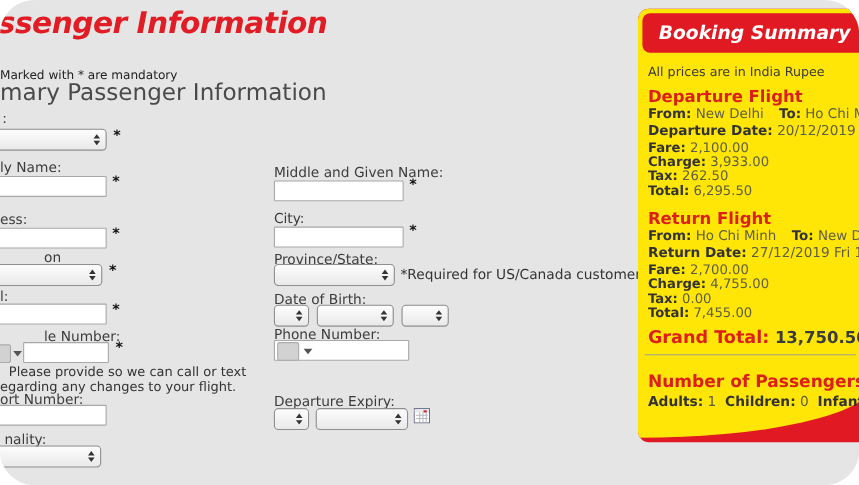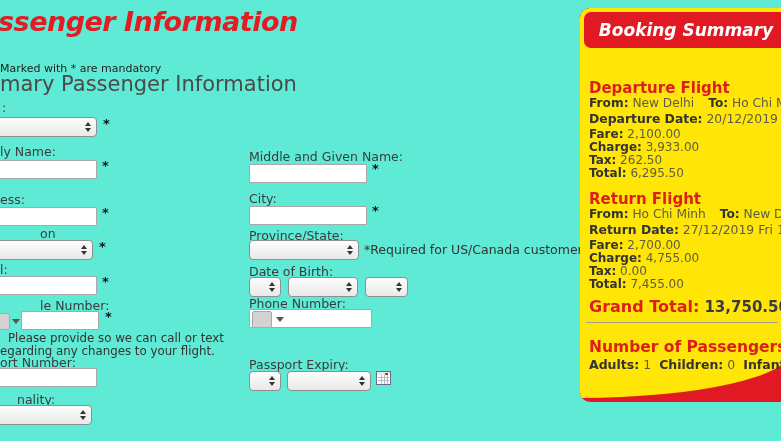--- a/index.html
+++ b/index.html
@@ -1,17 +1,17 @@
 <!DOCTYPE html>
 <html><head>
 <meta charset="utf-8">
 <style>
   html,body{margin:0;padding:0;width:781px;height:441px;overflow:hidden;background:#fff;
     font-family:"DejaVu Sans","Liberation Sans",sans-serif;}
-  #app{position:relative;width:781px;height:441px;background:#5eead4;overflow:hidden;}
+  #app{position:relative;width:781px;height:441px;background:#e5e5e5;overflow:hidden;border-radius:31px;}
 
   
   .hdr-title{position:absolute;left:-2px;top:6px;font-size:27px;font-weight:bold;font-style:italic;
     color:#E11C24;white-space:nowrap;letter-spacing:-0.5px;}
   .mand{position:absolute;left:0;top:62px;font-size:11px;color:#222;white-space:nowrap;}
   .sect{position:absolute;left:0;top:72px;font-size:21px;color:#4a4a4a;white-space:nowrap;}
 
   
   .lbl{position:absolute;font-size:12.5px;color:#3c3c3c;white-space:nowrap;}
   .txt{position:absolute;height:19px;border:1px solid #a8a8a8;background:#fff;box-sizing:border-box;
@@ -96,21 +96,21 @@
   <div class="ddarrow" style="left:12px;top:319px;"></div>
   <input class="txt" style="left: 21px; top: 311px; width: 78px;">
   <span class="ast" style="left:105px;top:309px;">*</span>
 
   <div class="note" style="left:0;top:344px;">egarding any changes to your flight.</div>
   <div class="note" style="left:8px;top:331px;">Please provide so we can call or text</div>
 
   <div class="lbl" style="left:0;top:355px;">ort Number:</div>
   <input class="txt" style="left: -20px; top: 368px; width: 117px;">
 
-  <div class="lbl" style="left:17px;top:392px;">nality:</div>
+  <div class="lbl" style="left:4px;top:392px;">nality:</div>
   <div class="sel" style="left:-24px;top:405px;width:116px;">
     <span class="stepper">
         <span class="tu"></span>
         <span class="td"></span>
       </span>
   </div>
 
   <div class="lbl" style="left:249px;top:149px;">Middle and Given Name:</div>
   <input class="txt" style="left: 249px; top: 164px; width: 118px;">
   <span class="ast" style="left:372px;top:161px;">*</span>
@@ -146,21 +146,21 @@
         <span class="tu"></span>
         <span class="td"></span>
       </span>
   </div>
 
   <div class="lbl" style="left:249px;top:296px;">Phone Number:</div>
   <input class="txt" style="left: 249px; top: 309px; width: 123px;">
   <div class="ccbox" style="left:252px;top:311px;"></div>
   <div class="ddarrow" style="left:276px;top:317px;"></div>
 
-  <div class="lbl" style="left:249px;top:357px;">Passport Expiry:</div>
+  <div class="lbl" style="left:249px;top:357px;">Departure Expiry:</div>
   <div class="sel" style="left:249px;top:371px;width:32px;">
     <span class="stepper">
         <span class="tu"></span>
         <span class="td"></span>
       </span>
   </div>
   <div class="sel" style="left:287px;top:371px;width:84px;">
     <span class="stepper">
         <span class="tu"></span>
         <span class="td"></span>
@@ -172,20 +172,21 @@
       <rect x="1" y="1" width="13" height="3" fill="#e8e8ee"></rect>
       <rect x="9" y="2" width="3" height="2" fill="#c03030"></rect>
       <path d="M2 6.5h11M2 9.5h11M5.5 4v9M8.5 4v9M11.5 4v9" stroke="#b8b8c4" stroke-width="1" fill="none"></path>
     </svg>
   </span>
 
   <div class="panel">
     <div class="panel-yellow"></div>
     <div class="panel-header">Booking Summary</div>
 
+    <div class="p-abs p-note" style="top:50px;">All prices are in India Rupee</div>
 
     <div class="p-abs p-flight-head" style="top:71px;">Departure Flight</div>
     <div class="p-abs p-line p-route" style="top:89px;">
       <b>From:</b>
       <span class="p-val">New Delhi</span><span class="p-gap"></span><b>To:</b>
       <span class="p-val">Ho Chi Minh</span>
     </div>
     <div class="p-abs p-line" style="top:104px;font-size:12.4px;">
       <b>Departure Date:</b>
       <span class="p-val">20/12/2019 Fri 23:50</span>

